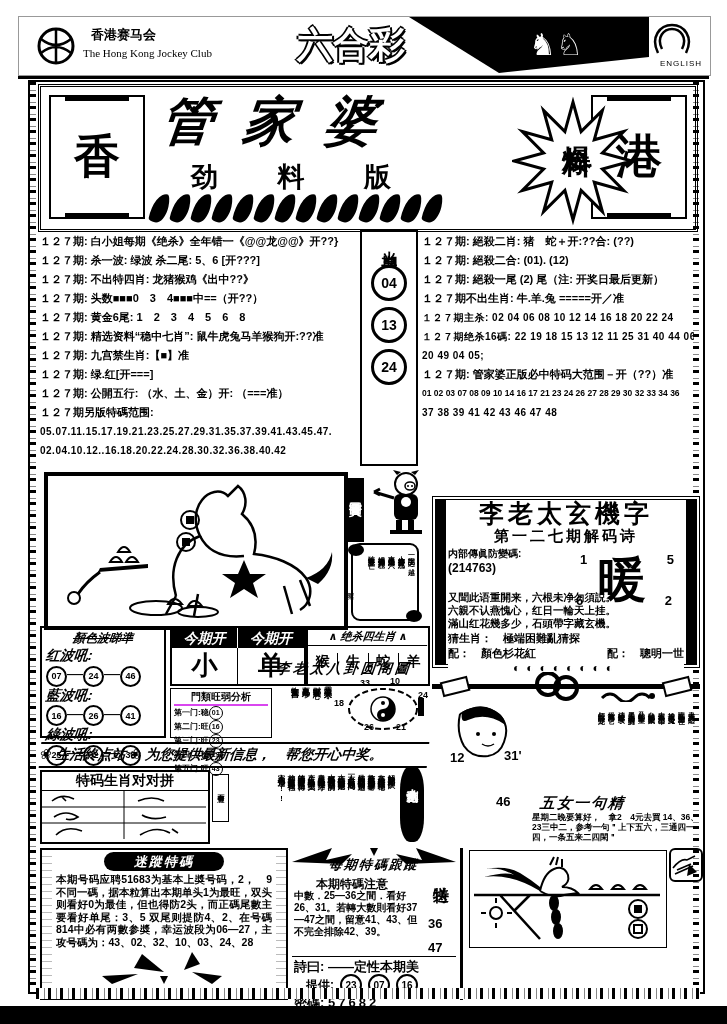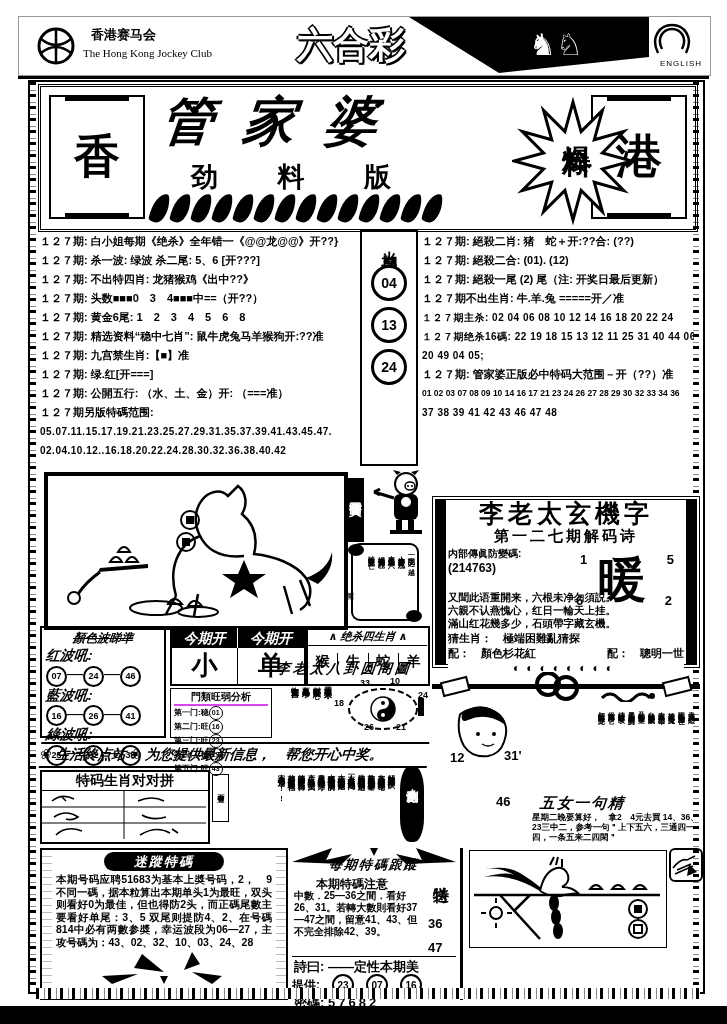--- a/index.html
+++ b/index.html
@@ -392,21 +392,21 @@
   <div class="abs b" style="top:28px;left:24px;font-size:12px">本期特碼注意</div>
   <div class="abs b" style="top:42px;left:2px;width:130px;font-size:10px;line-height:12px">中數．25—36之間．看好26、31。若轉大數則看好37—47之間，留意41、43、但不完全排除42、39。</div>
   <div class="abs vtext b" style="top:26px;left:138px;font-size:16px">特送</div>
   <span class="abs b" style="top:68px;left:136px;font-size:13px">36</span>
   <span class="abs b" style="top:92px;left:136px;font-size:13px">47</span>
   <div class="abs" style="top:108px;left:0;width:164px;border-top:1px solid #000"></div>
   <div class="abs b" style="top:110px;left:2px;font-size:13px">
     <span>詩曰:</span>
     <span>——定性本期美</span>
   </div>
-  <div class="abs b" style="top:126px;left:0;font-size:12px;display:flex;align-items:center;gap:12px">
+  <div class="abs b" style="top:126px;left:14px;font-size:12px;display:flex;align-items:center;gap:6px">
     <span>提供:</span>
     <span class="circle" style="width:18px;height:18px;font-size:10px">23</span>
     <span class="circle" style="width:18px;height:18px;font-size:10px">07</span>
     <span class="circle" style="width:18px;height:18px;font-size:10px">16</span>
   </div>
   <div class="abs b" style="top:146px;left:2px;font-size:13px">
     <span>密碼:</span>
     <span style="letter-spacing:3px">57682</span>
   </div>
 </div>

